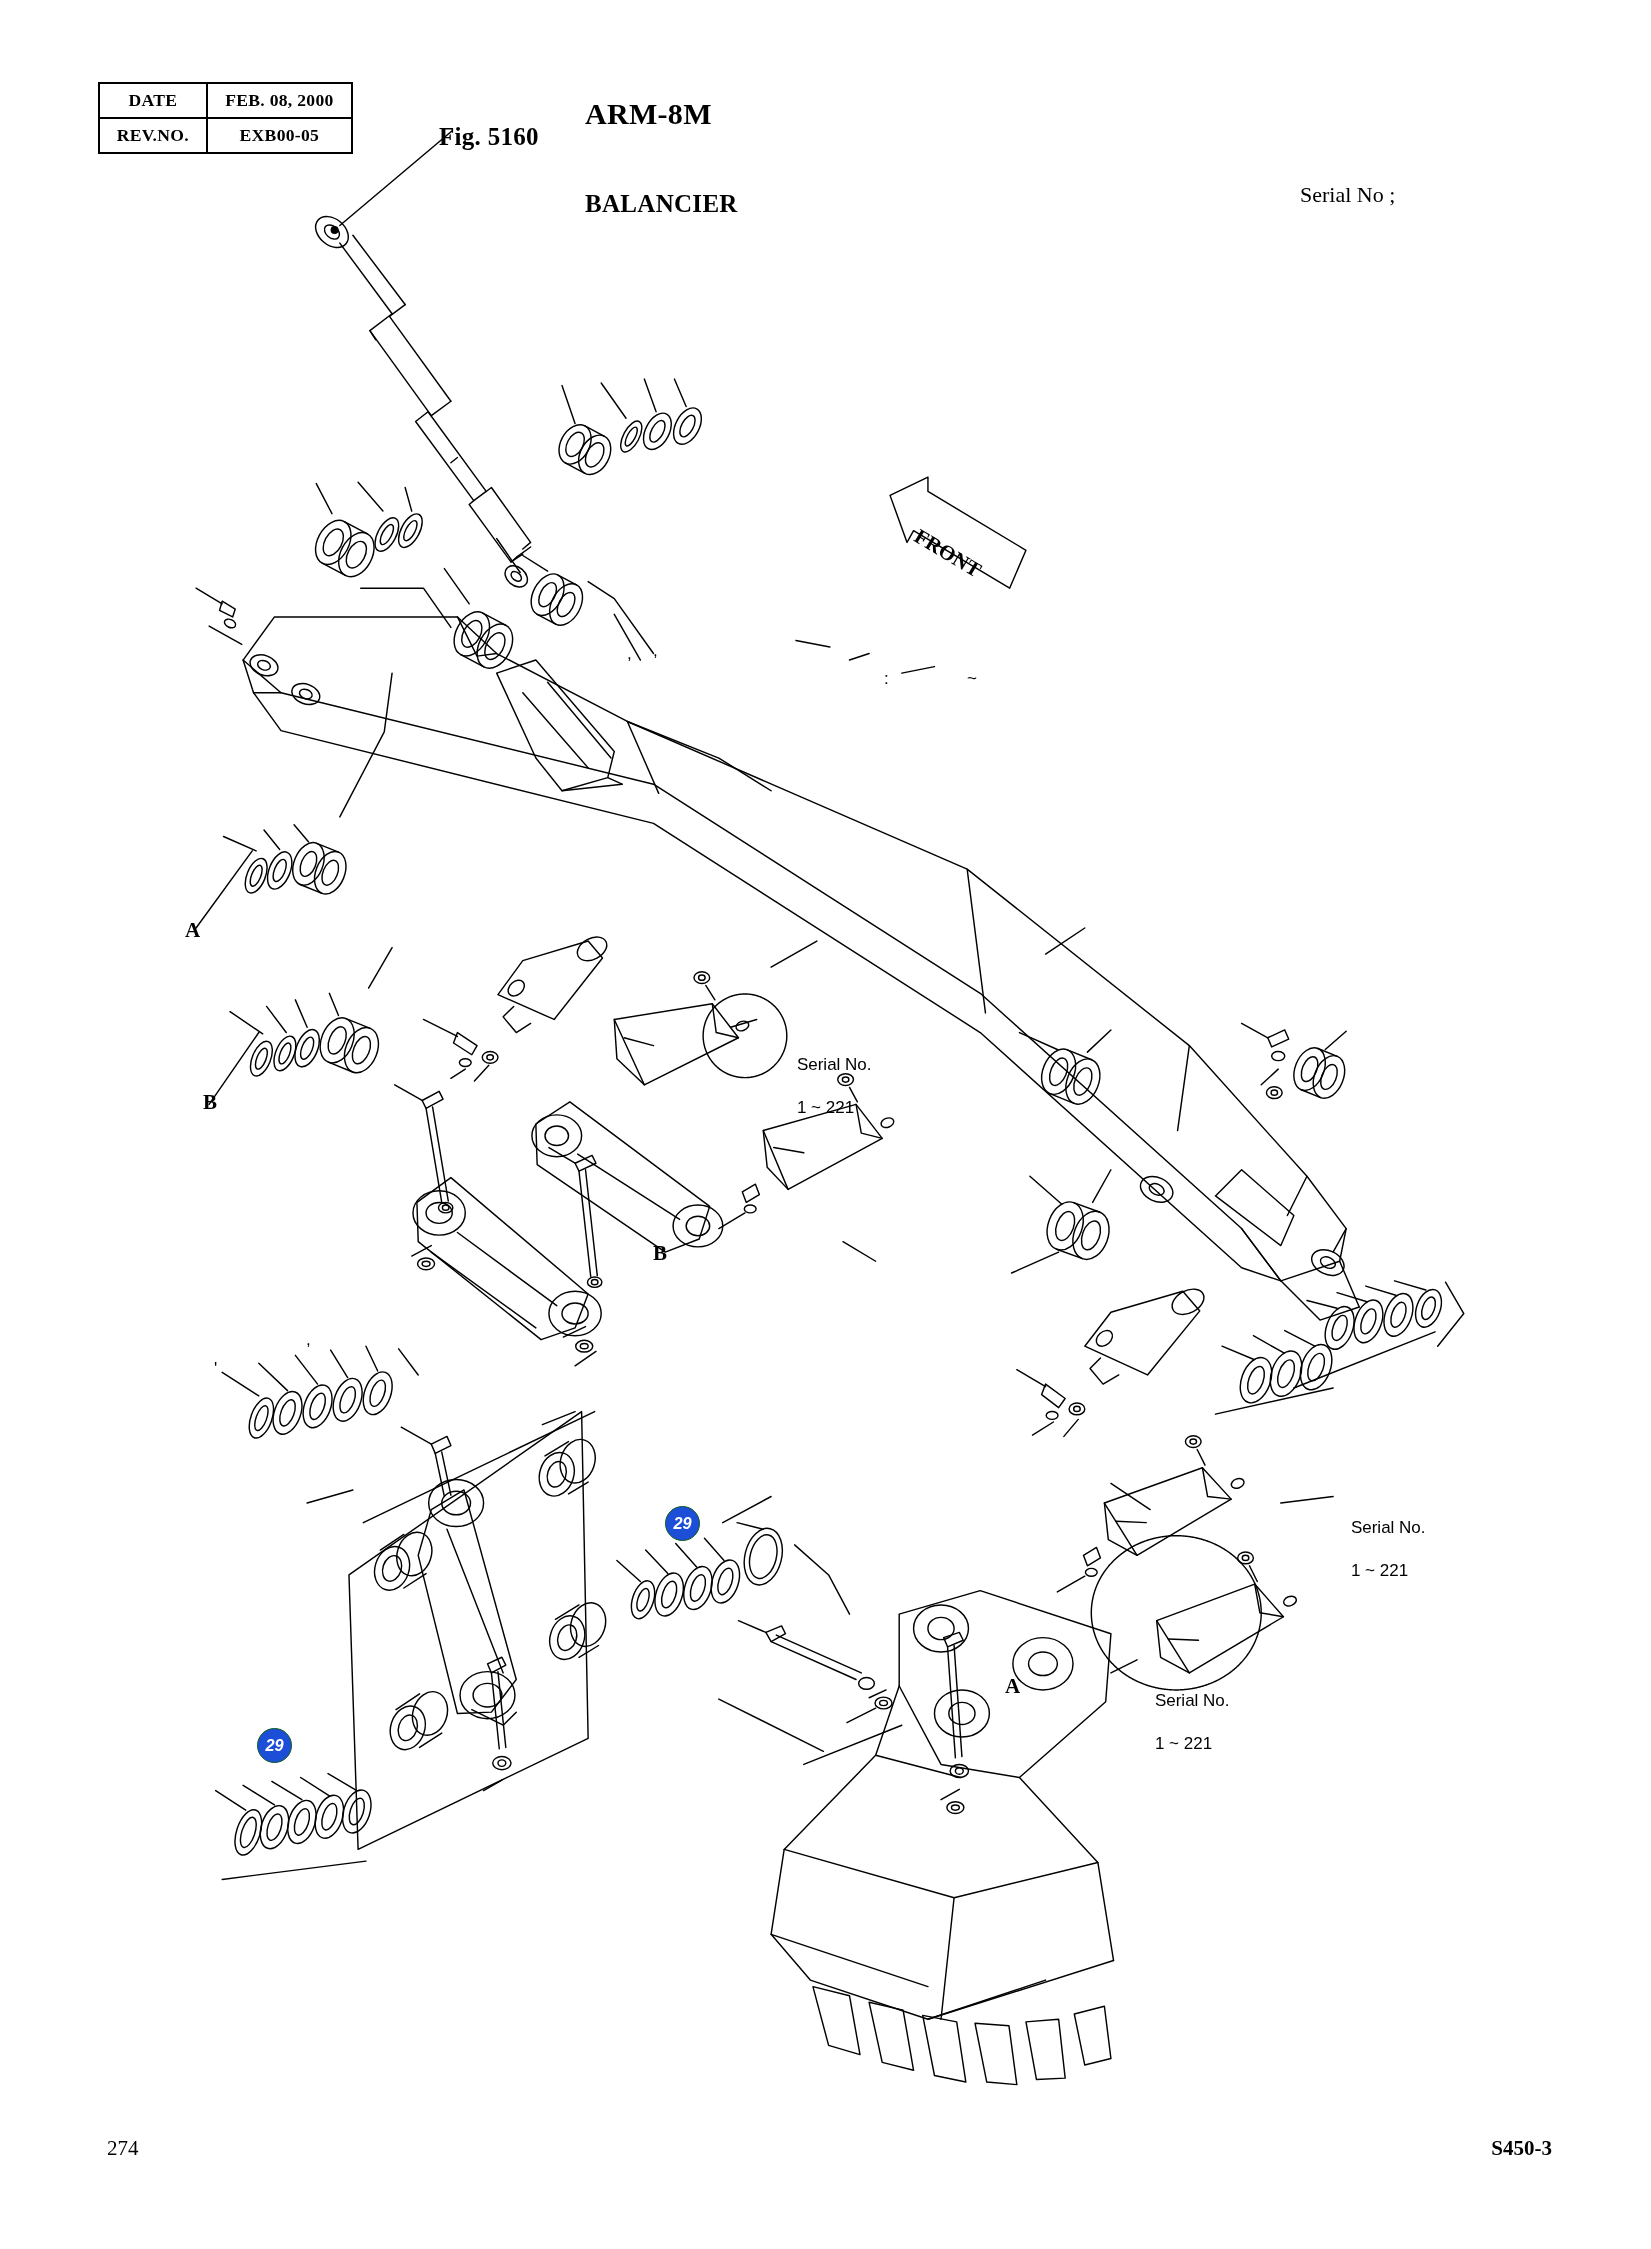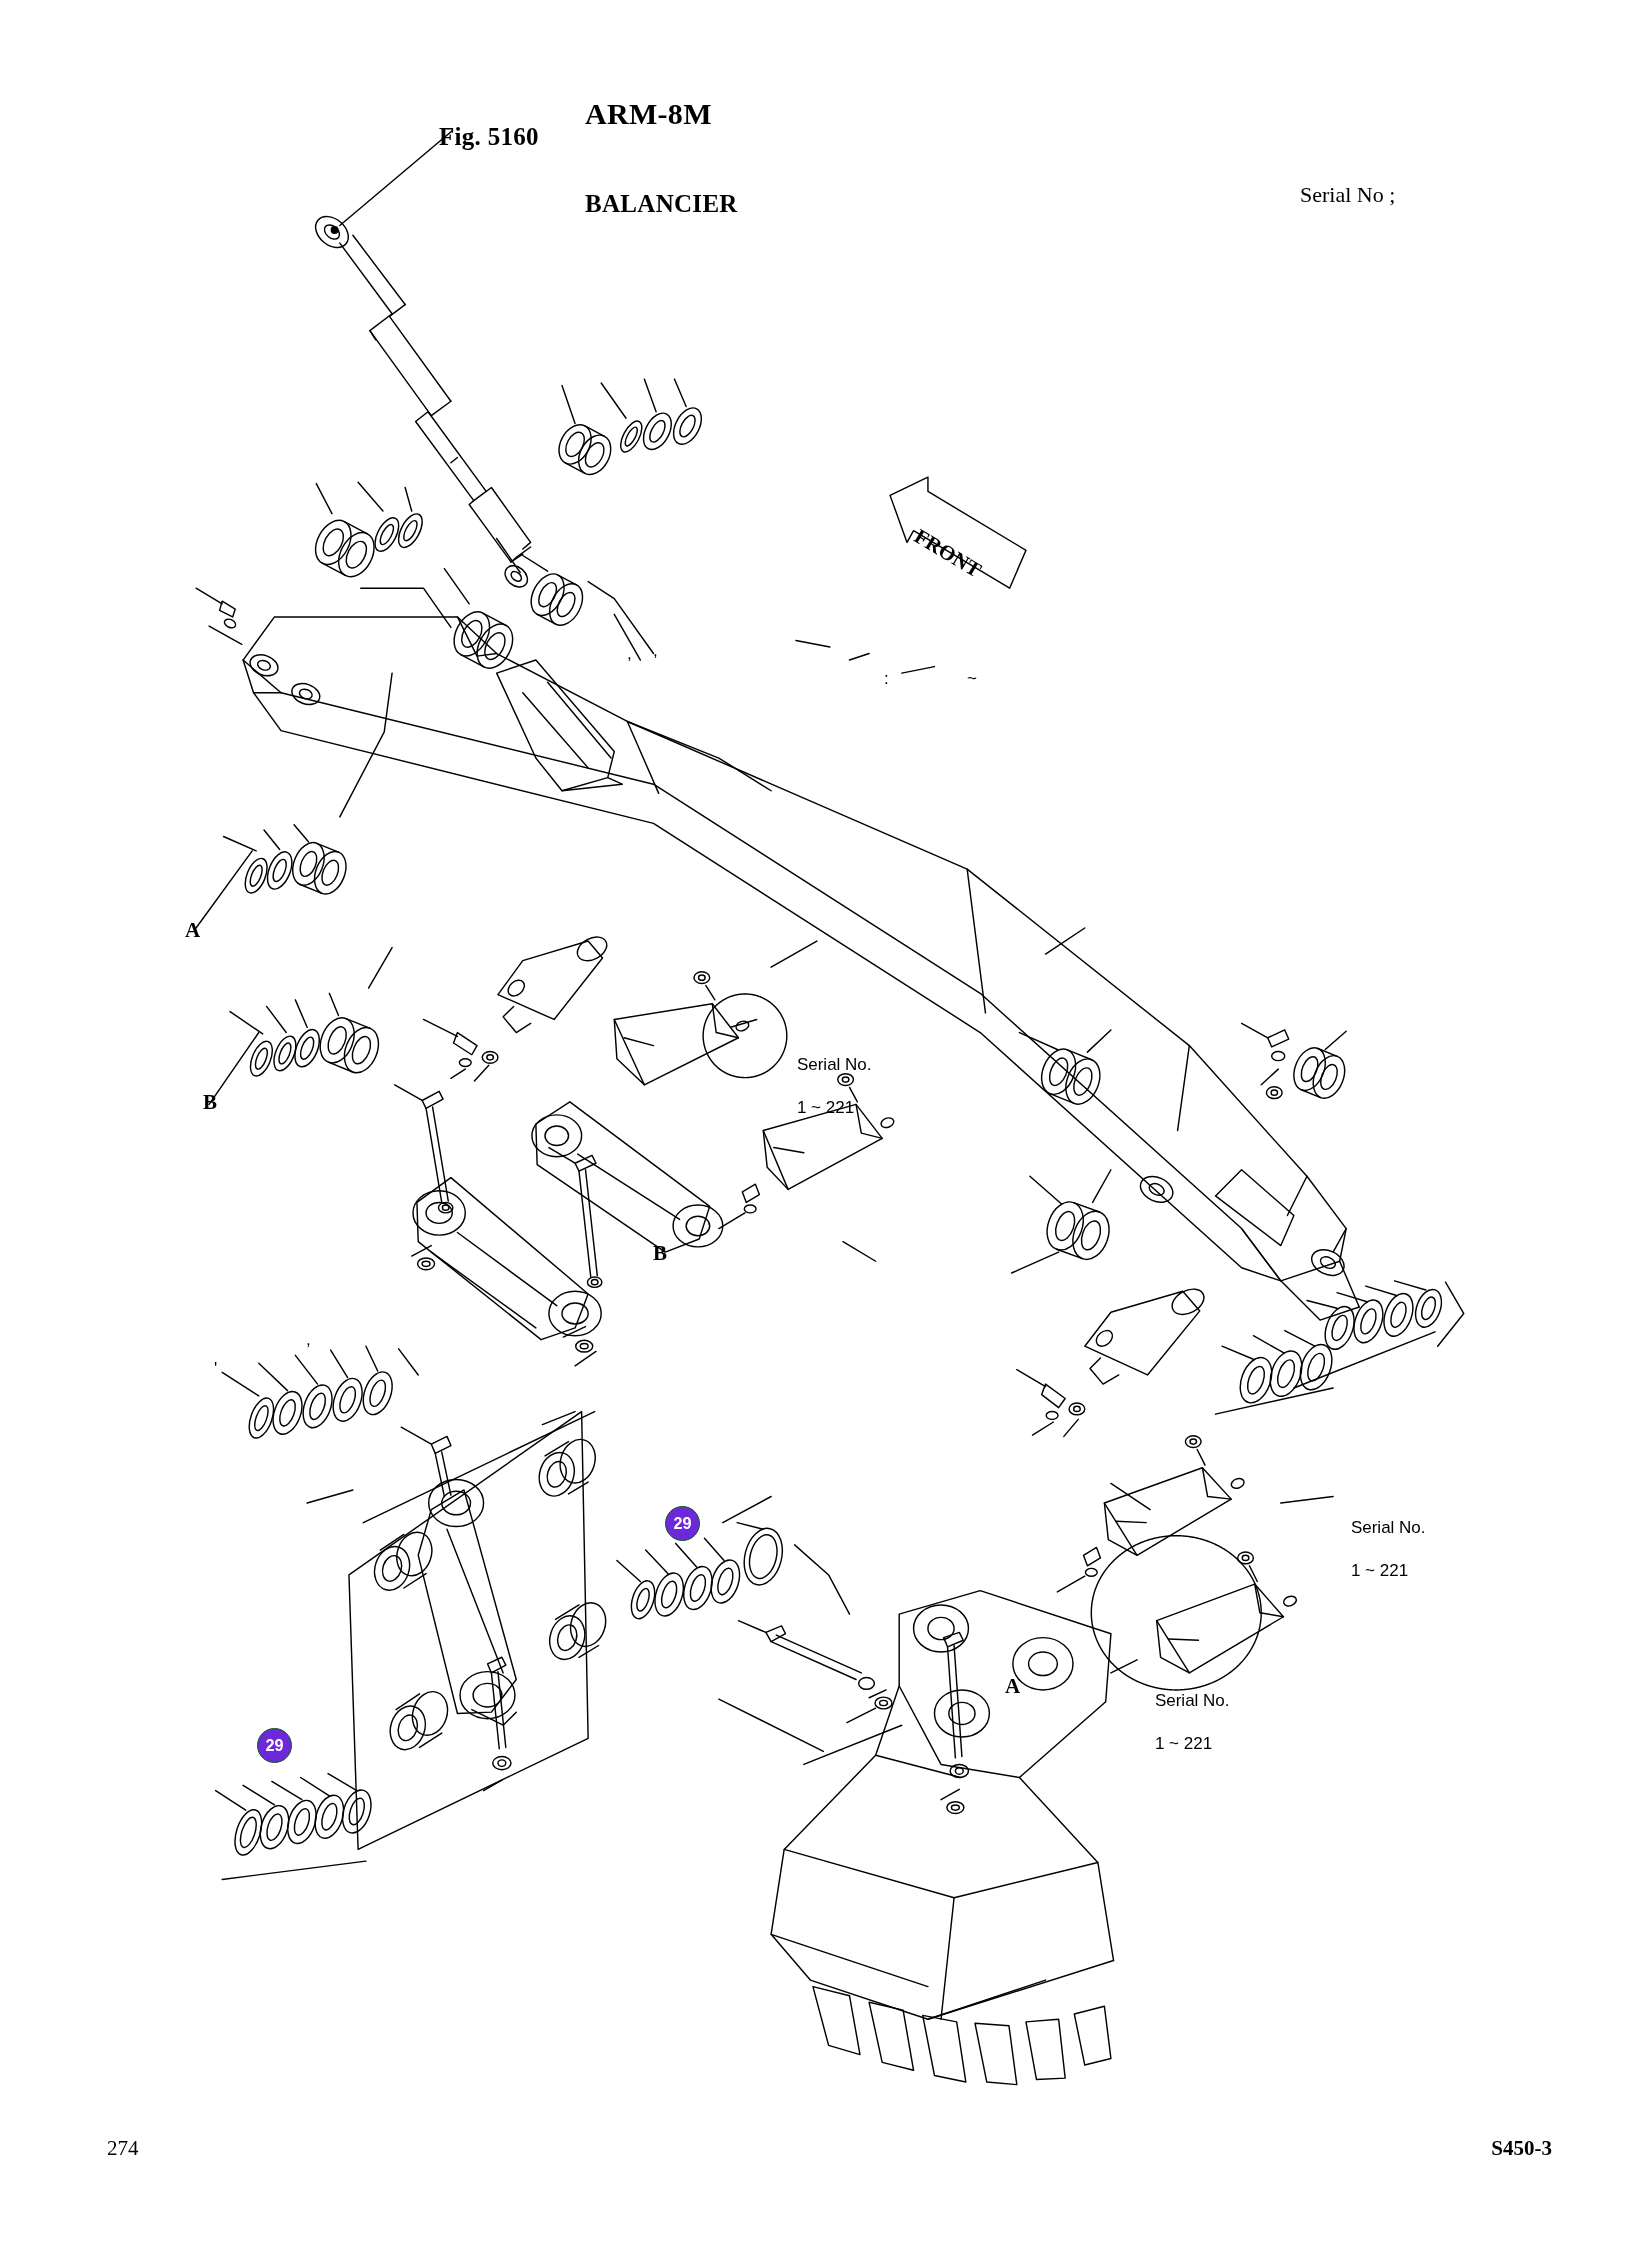--- a/index.html
+++ b/index.html
@@ -116,37 +116,50 @@
     font-weight: bold;
     font-size: 21px;
   }
 
   
   .bubble {
     position: absolute;
     width: 35px;
     height: 35px;
     border-radius: 50%;
-    background: #6d28d9;
+    background: #1d4ed8;
     border: 1.3px solid #0d5c1d;
     color: #ffffff;
     font-family: "Liberation Sans", sans-serif;
     font-size: 16.3px;
     font-weight: bold;
     display: flex;
     align-items: center;
     justify-content: center;
     box-sizing: border-box;
+    font-style: italic;
   }
 </style>
 </head>
 <body>
 
 <div class="page">
 
+  <table class="title-table">
+    <tbody>
+        <tr>
+      <td class="lbl">DATE</td>
+      <td>FEB. 08, 2000</td>
+    </tr>
+    <tr>
+      <td class="lbl">REV.NO.</td>
+      <td>EXB00-05</td>
+    </tr>
+  </tbody>
+    </table>
 
   <div class="fig-no">Fig. 5160</div>
   <div class="fig-title-1">ARM-8M</div>
   <div class="fig-title-2">BALANCIER</div>
   <div class="serial-header">Serial No ;</div>
 
   <div class="drawing">
     <svg width="1652" height="2250" viewBox="0 0 2528 3443" xmlns="http://www.w3.org/2000/svg">
       <g fill="none" stroke="#000000" stroke-width="2.2" stroke-linejoin="round" stroke-linecap="round">
 

